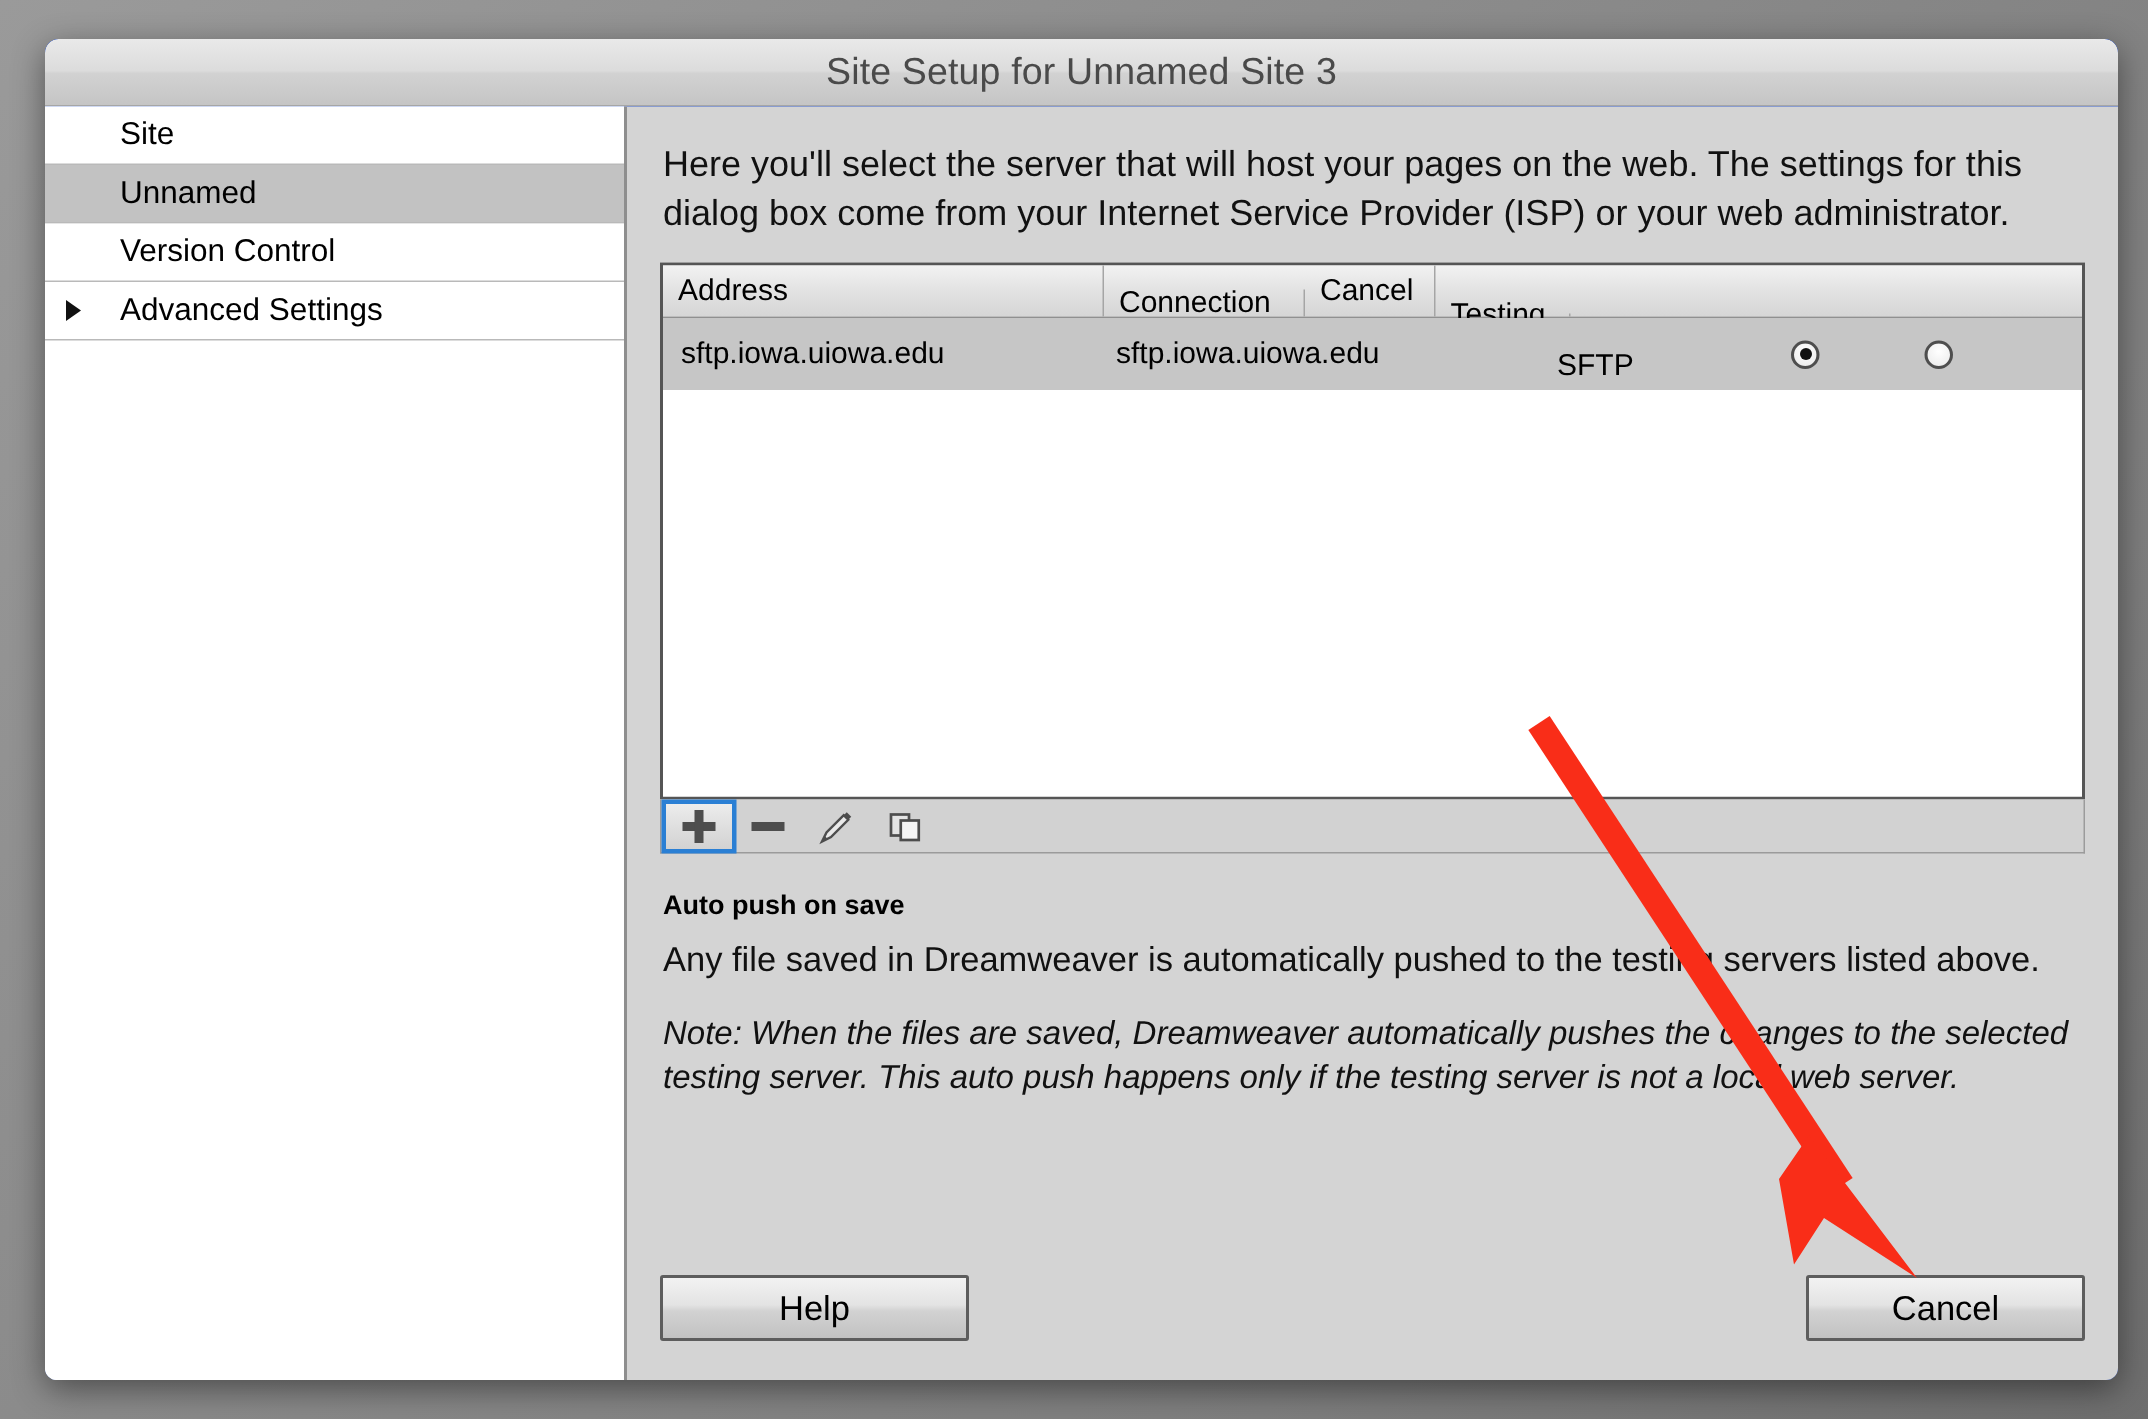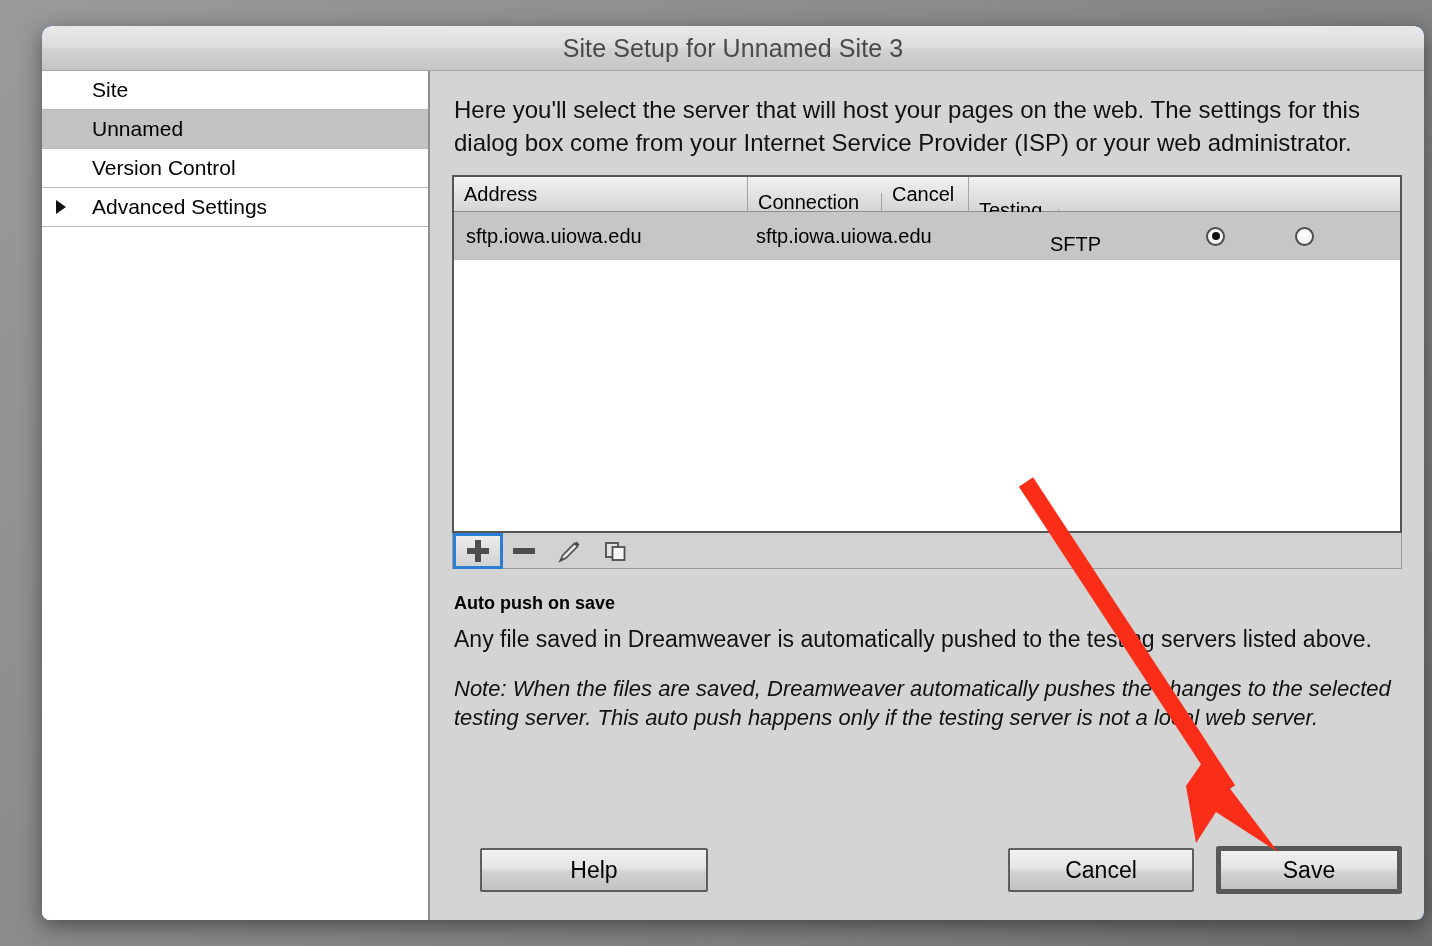--- a/index.html
+++ b/index.html
@@ -12,21 +12,21 @@
     height: 946px;
     overflow: hidden;
     font-family: "Liberation Sans", sans-serif;
     background: linear-gradient(135deg, #9a9a9a 0%, #8b8b8b 40%, #7e7e7e 75%, #6e6e6e 100%);
     position: relative;
   }
 
   
   .dialog {
     position: absolute;
-    left: 42px;
+    left: 30px;
     top: 26px;
     width: 1382px;
     height: 894px;
     border-radius: 9px 9px 8px 8px;
     background: #1d4ed8;
     box-shadow: 0 6px 22px rgba(0,0,0,0.45);
     overflow: hidden;
     display: flex;
     flex-direction: column;
   }
@@ -257,24 +257,23 @@
     background: linear-gradient(to bottom, #f2f2f2 0%, #e3e3e3 45%, #d2d2d2 55%, #c2c2c2 100%);
     font-size: 23px;
     color: #000;
     display: flex;
     align-items: center;
     justify-content: center;
     box-sizing: border-box;
     border-radius: 2px;
   }
   .btn-help {
-    width: 228px;
+    width: 206px;
     height: 44px;
     border: 2px solid #5d5d5d;
-    margin-left: 28px;
   }
   .btn-cancel {
     width: 186px;
     height: 44px;
     border: 2px solid #5d5d5d;
     margin-left: auto;
   }
   .btn-save {
     width: 186px;
     height: 48px;
@@ -373,21 +372,20 @@
         </div>
       </div>
 
       <div class="push-head">Auto push on save</div>
       <div class="push-body"> Any file saved in Dreamweaver is automatically pushed to the testing servers listed above.</div>
       <div class="push-note">Note: When the files are saved, Dreamweaver automatically pushes the changes to the selected testing server. This auto push happens only if the testing server is not a local web server.</div>
 
       <div class="footer">
         <div class="btn btn-help">Help</div>
         <div class="btn btn-cancel">Cancel</div>
-        <div class="btn btn-save">Save</div>
       </div>
 
     </div>
   </div>
 </div>
 
 <svg class="arrow-overlay" viewBox="0 0 1432 946">
   <g>
     <line x1="1026" y1="482" x2="1228" y2="790" stroke="#f92d18" stroke-width="17" stroke-linecap="butt"></line>
     <polygon points="1206,757 1278,852 1216,812 1196,843 1186,786" fill="#f92d18"></polygon>

